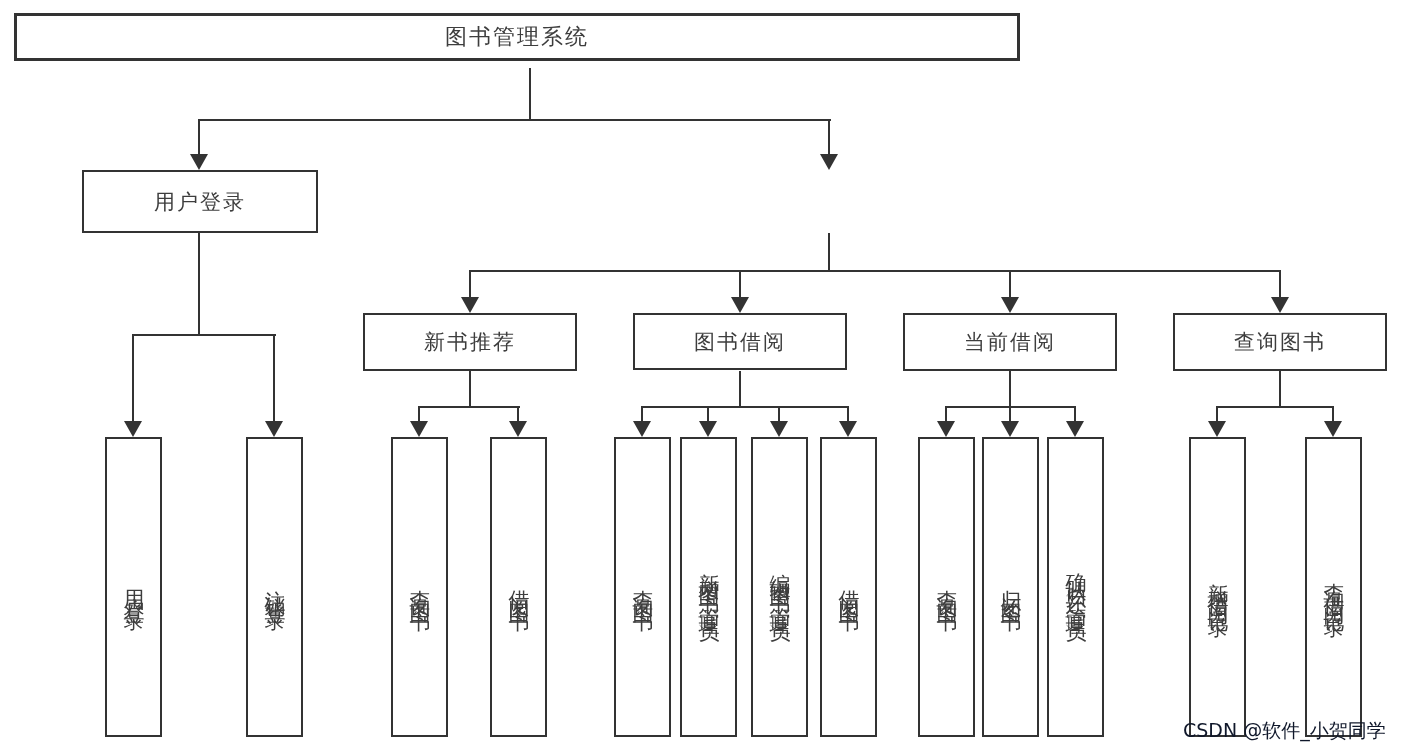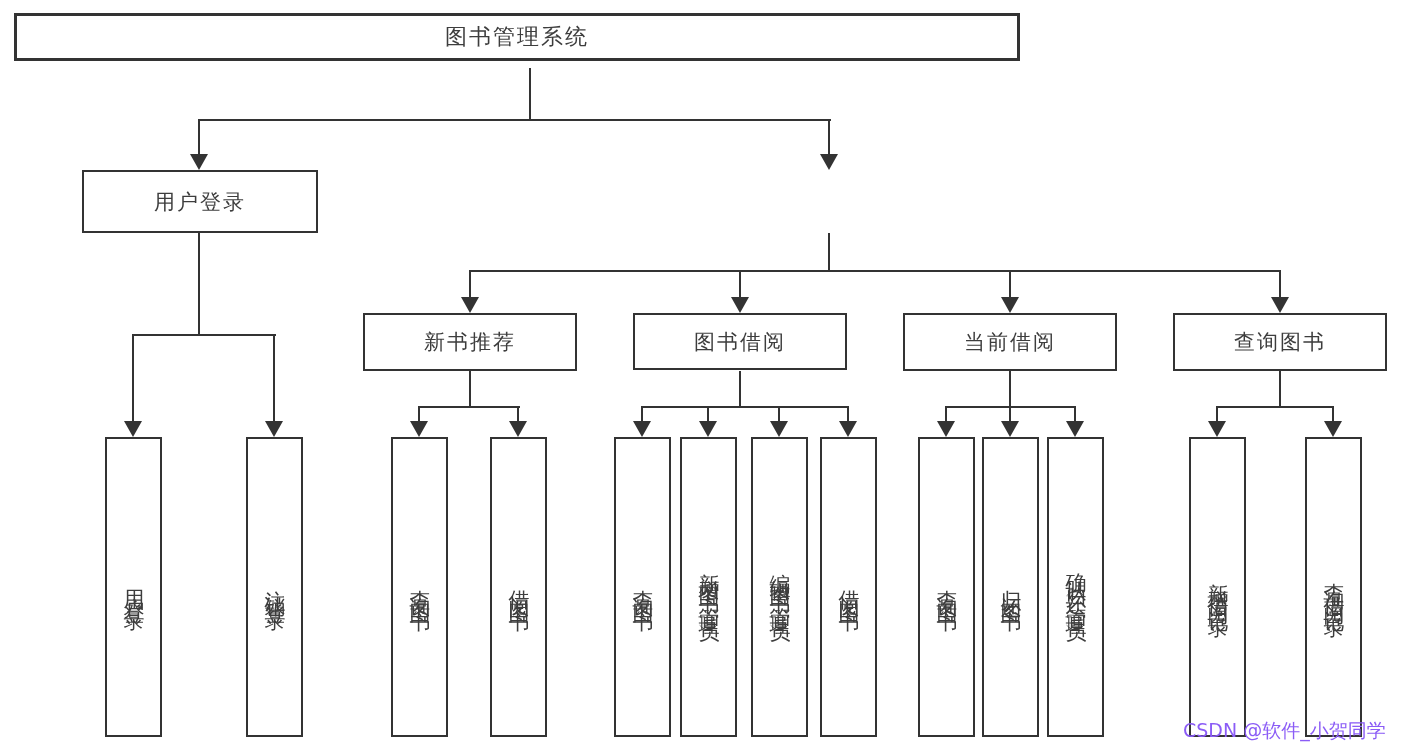--- a/index.html
+++ b/index.html
@@ -22,21 +22,21 @@
   }
   .vl { position:absolute; width:2px; background:#333333; }
   .hl { position:absolute; height:2px; background:#333333; }
   .arrow {
     position:absolute; width:0; height:0;
     border-left:9px solid transparent; border-right:9px solid transparent;
     border-top:16px solid #333333;
   }
   .watermark {
     position:absolute; left:1183px; top:718px; z-index:5;
-    color:#8b5cf6; font-size:19px; white-space:nowrap;
+    color:#0f172a; font-size:19px; white-space:nowrap;
   }
 </style>
 </head>
 <body>
 
 <div class="canvas">
 
   <div class="box h root" style="left:14px;top:13px;width:1006px;height:48px">
     <span>图书管理系统</span>
   </div>

